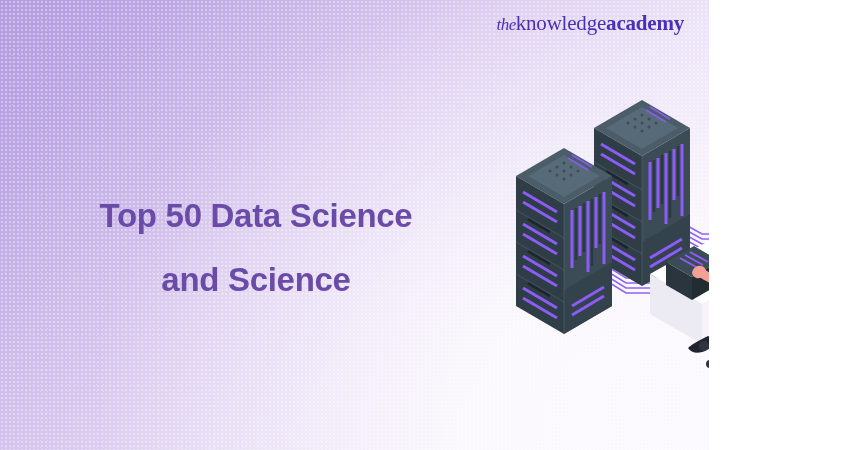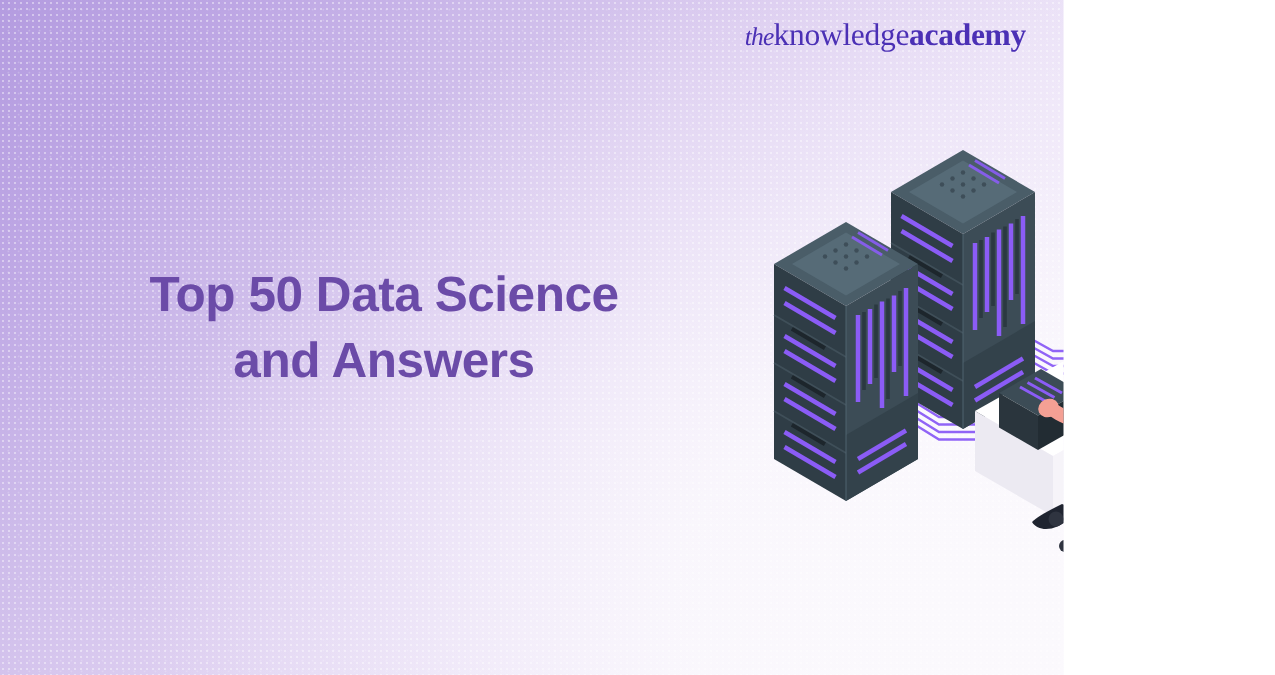--- a/index.html
+++ b/index.html
@@ -62,21 +62,21 @@
     left: 46px;
     top: 152px;
     width: 420px;
     text-align: center;
     color: #6b4ba8;
     font-size: 33px;
     line-height: 44px;
     font-weight: 700;
     letter-spacing: -0.3px;
   }
-  #headline .hl-line { display: block; white-space: nowrap; }
+  #headline .hl-line { display: block; white-space: nowrap; margin-top: 20px; }
 
   
   #illustration {
     position: absolute;
     left: 498px;
     top: 92px;
     width: 352px;
     height: 310px;
   }
   #illustration svg { display: block; width: 100%; height: 100%; }
@@ -87,21 +87,21 @@
 <div id="banner">
 
   <div id="noise"></div>
 
   <div id="logo">
     <span class="lg-the">the</span><span class="lg-knowledge">knowledge</span><span class="lg-academy">academy</span>
   </div>
 
   <h1 id="headline">
     <span class="hl-line">Top 50 Data Science</span>
-    <span class="hl-line">and Answers</span>
+    <span class="hl-line">and Science</span>
   </h1>
 
   <div id="illustration">
     <svg viewBox="0 0 352 310" xmlns="http://www.w3.org/2000/svg">
 
       <g fill="none" stroke="#8b5cf6" stroke-width="1.6" opacity="0.95">
         <path d="M107 173 L128 186 L156 186"></path>
         <path d="M107 178 L128 191 L156 191"></path>
         <path d="M107 183 L128 196 L156 196"></path>
         <path d="M107 188 L128 201 L156 201"></path>

